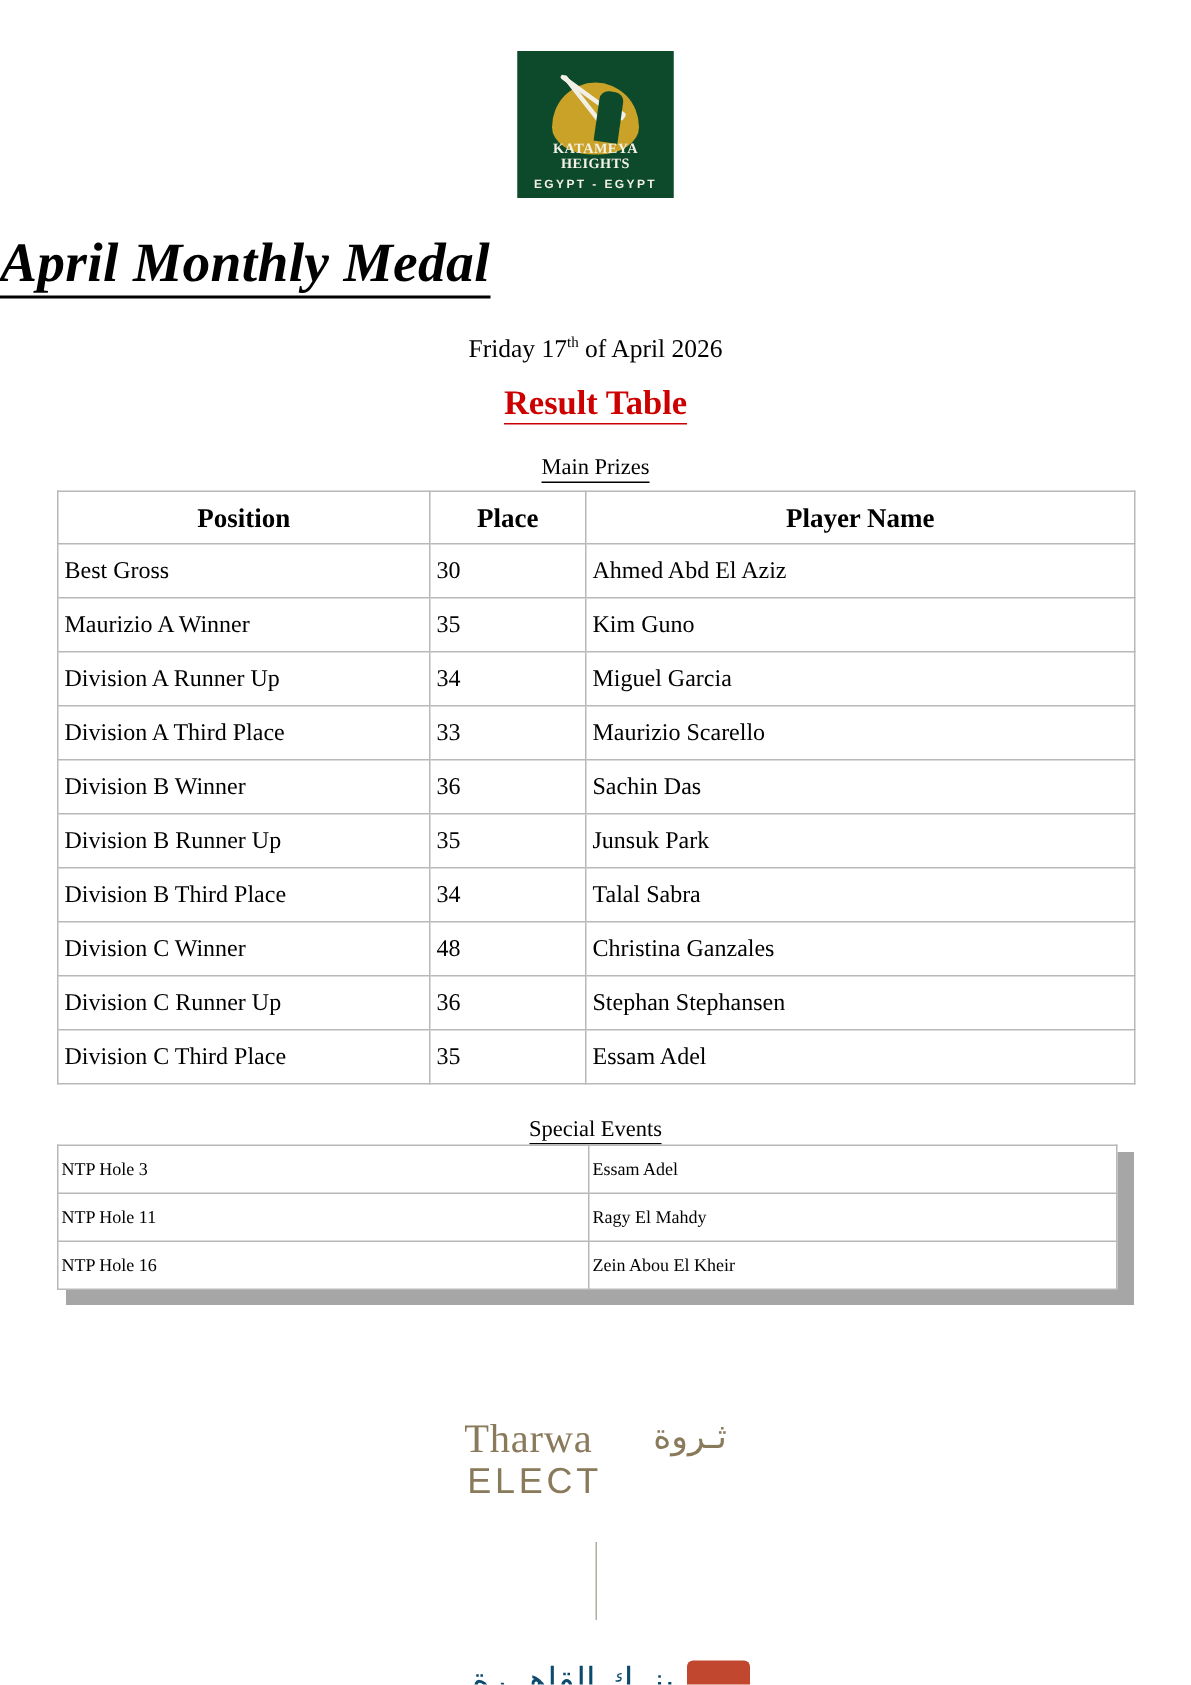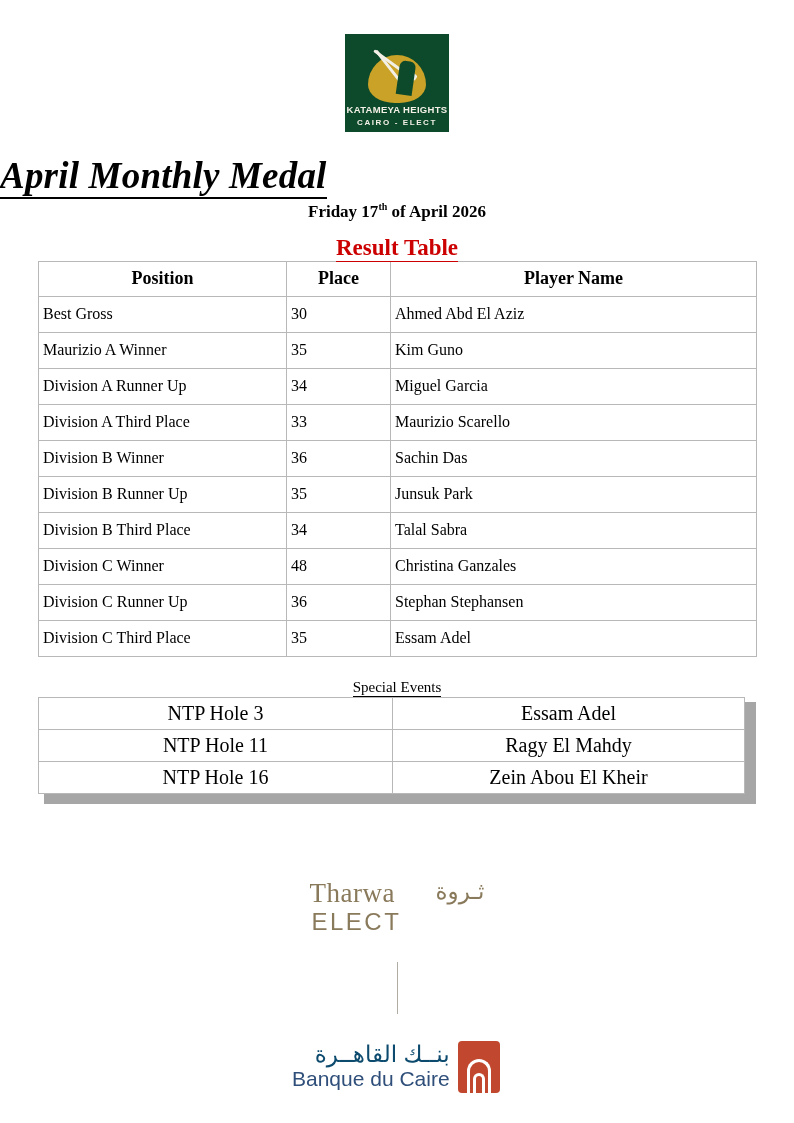--- a/index.html
+++ b/index.html
@@ -81,21 +81,21 @@
     background: #0d4a2b;
     border-radius: 6px 6px 0 0;
     transform: rotate(8deg);
   }
   .logo .name-band {
     position: absolute;
     left: 0;
     right: 0;
     bottom: 16px;
     text-align: center;
-    font-family: Liberation Sans, sans-serif;
+    font-family: Liberation Serif, serif;
     font-weight: bold;
     font-size: 9.5px;
     letter-spacing: 0.3px;
     color: #f3f0e6;
   }
   .logo .name-band2 {
     position: absolute;
     left: 0;
     right: 0;
     bottom: 4px;
@@ -125,22 +125,21 @@
     margin-top: 22px;
     letter-spacing: 0.2px;
   }
   .main-title span {
     border-bottom: 2px solid #000;
     padding-bottom: 1px;
   }
   .subtitle {
     text-align: center;
     font-size: 17px;
-    margin-top: 4px;
-    font-weight: bold;
+    margin-top: 26px;
   }
   .subtitle sup {
     font-size: 10px;
     vertical-align: super;
   }
   .result-title {
     text-align: center;
     font-weight: bold;
     font-size: 23px;
     color: #cc0000;
@@ -204,22 +203,22 @@
     border-collapse: collapse;
     width: 706px;
     table-layout: fixed;
     background: #ffffff;
     margin-left: -6px;
     position: relative;
     top: -5px;
   }
   table.special td {
     border: 1px solid #b8b8b8;
-    text-align: center;
-    font-size: 20px;
+    text-align: left;
+    font-size: 12px;
     height: 31px;
     padding: 0 2px;
   }
   col.s-left { width: 354px; }
   col.s-right { width: 352px; }
 
   
   .footer {
     display: flex;
     justify-content: center;
@@ -332,36 +331,39 @@
   <div class="logo-wrap">
     <div class="logo">
       <div class="mound"></div>
       <div class="club1"></div>
       <div class="club2"></div>
       <div class="clubhead1"></div>
       <div class="clubhead2"></div>
       <div class="figure"></div>
       <div class="divider-line"></div>
       <div class="name-band">KATAMEYA HEIGHTS</div>
-      <div class="name-band2">CAIRO - ELECT</div>
+      <div class="name-band2">EGYPT - EGYPT</div>
     </div>
   </div>
 
   <div class="main-title">
     <span>April Monthly Medal</span>
   </div>
 
   <div class="subtitle">
     <span>Friday 17</span><sup>th</sup><span> of April 2026</span>
   </div>
 
   <div class="result-title">
     <span>Result Table</span>
   </div>
 
+  <div class="section-label">
+    <span>Main Prizes</span>
+  </div>
 
   <div class="table-wrap">
     <table class="result">
       <colgroup>
         <col class="c-pos">
         <col class="c-pts">
         <col class="c-name">
       </colgroup>
       <thead>
         <tr>

